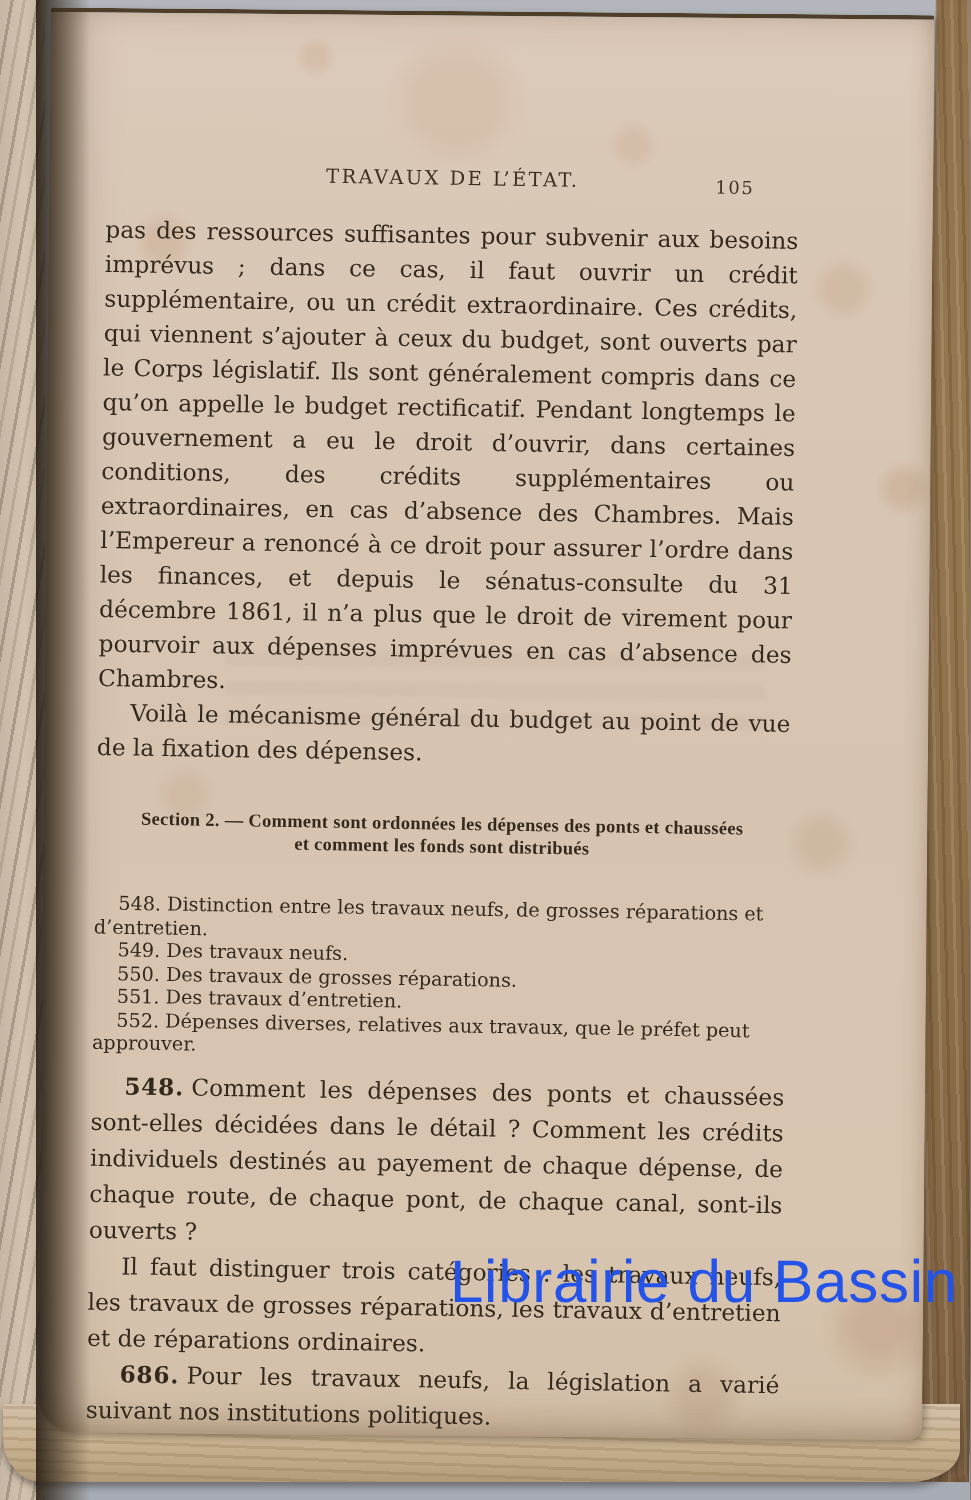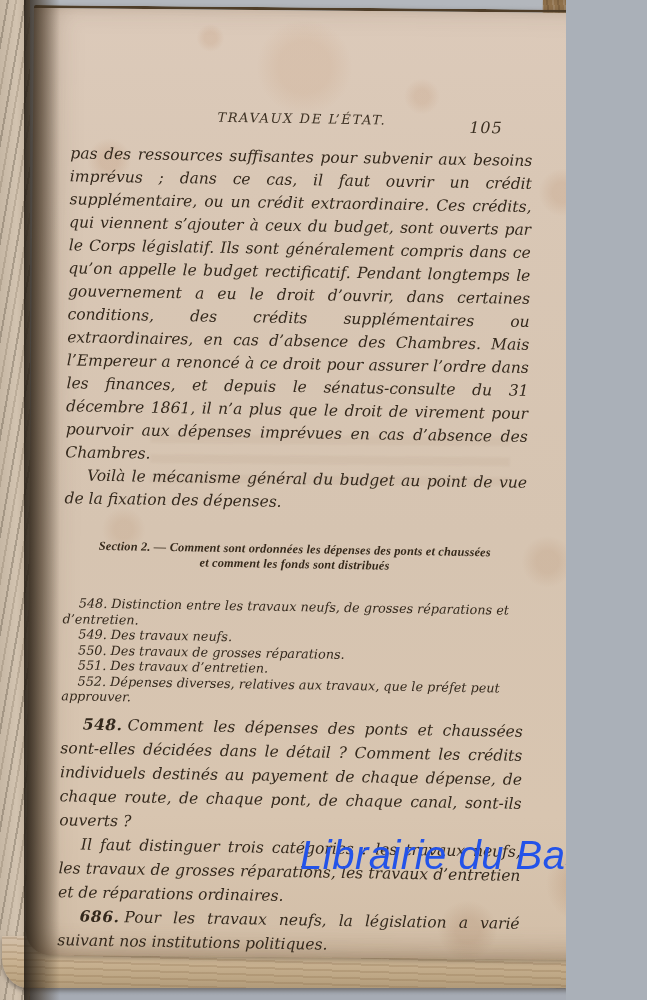--- a/index.html
+++ b/index.html
@@ -3,23 +3,22 @@
 <meta charset="utf-8">
 <style>
   html,body{margin:0;padding:0;}
   body{
     width:647px;height:1000px;
     background:#aab0b8;
     font-family:"DejaVu Serif", serif;
     overflow:hidden;
   }
   #photo{
-    position:relative;width:566px;height:1000px;overflow:hidden;
+    position:relative;width:647px;height:1000px;overflow:hidden;
     background:linear-gradient(180deg,#b3b7bd 0%,#aab0b8 60%,#a6abb4 100%);
-    font-style:italic;
   }
 
   
   .fore-edge{
     position:absolute;right:-6px;top:-4px;width:36px;height:992px;
     background:
       repeating-linear-gradient(88deg,
         rgba(255,255,255,.12) 0 2px, rgba(0,0,0,0) 2px 5px,
         rgba(80,55,30,.25) 5px 7px, rgba(0,0,0,0) 7px 11px),
       linear-gradient(180deg,#8f714c 0%,#96784f 30%,#8a6c47 70%,#7d6142 100%);
@@ -89,21 +88,21 @@
     color:#33281c;
     transform:rotate(.45deg);
     transform-origin:0 0;
   }
   .page-header{position:relative;height:22px;text-align:center;}
   .running-title{
     font-size:13px;letter-spacing:1.6px;color:#3c3022;
     font-weight:normal;
   }
   .folio{
-    position:absolute;right:30px;top:7px;font-size:16px;letter-spacing:1px;color:#3c3022;
+    position:absolute;right:30px;top:7px;font-size:12px;letter-spacing:1px;color:#3c3022;
   }
   .para{
     font-size:15.5px;line-height:23px;text-align:justify;margin:0;
     text-rendering:optimizeLegibility;
   }
   .para.first{margin-top:16px;}
   .para.indent{text-indent:22px;}
   .para.wide{line-height:24px;}
   .pnum{font-weight:bold;letter-spacing:.5px;padding-right:5px;}
   .section-heading{

